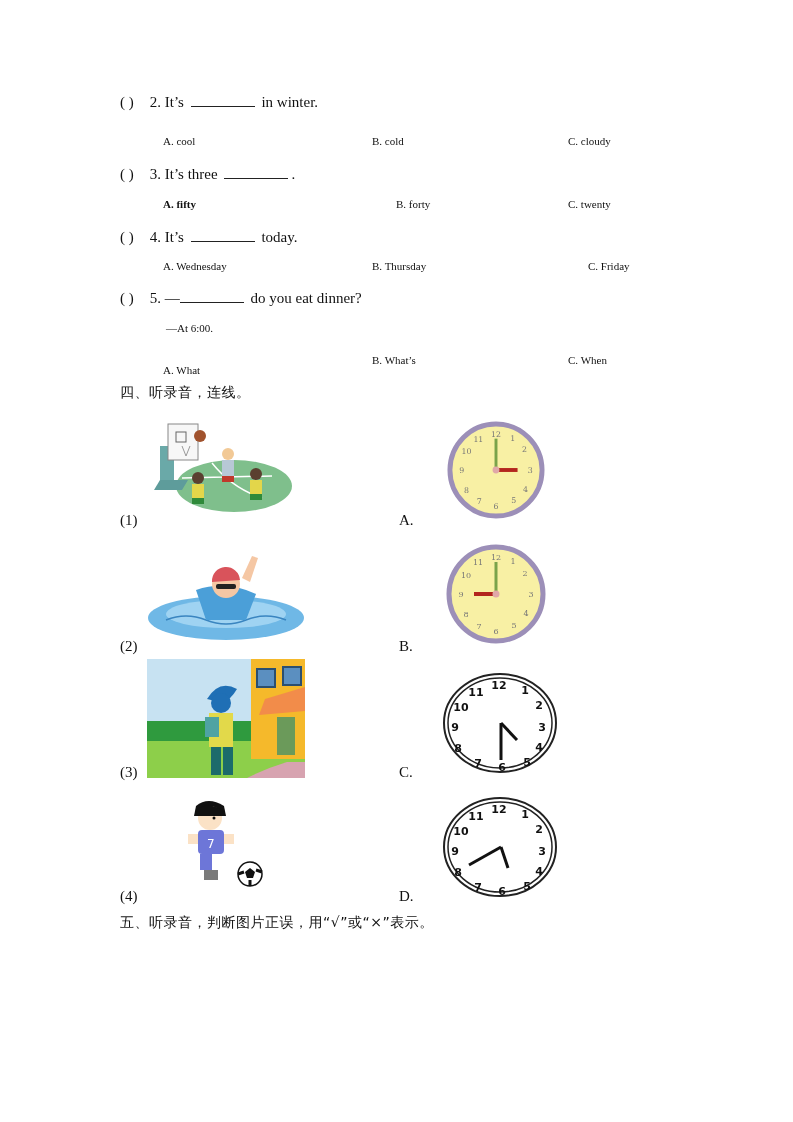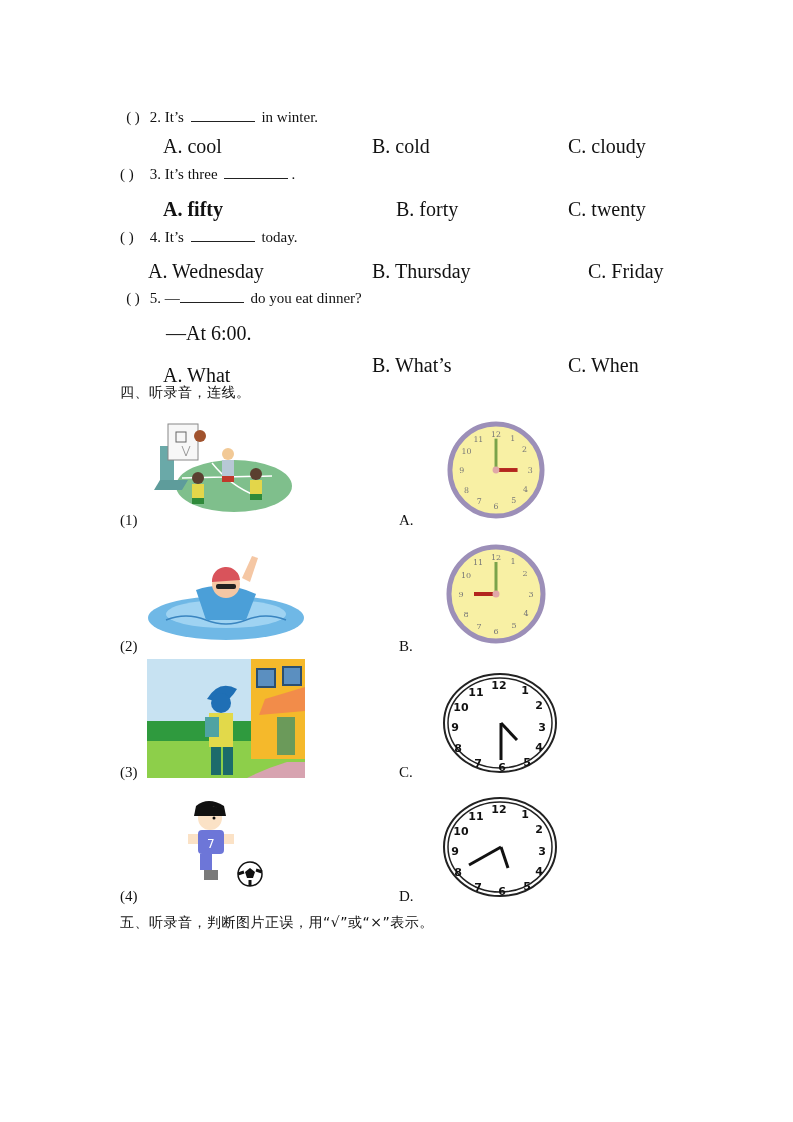--- a/index.html
+++ b/index.html
@@ -1,31 +1,31 @@
 <!DOCTYPE html>
 <html><head>
 <meta charset="utf-8">
 <style>
   html, body { margin: 0; padding: 0; background: #ffffff; }
   body { width: 793px; height: 1122px; position: relative; overflow: hidden;
          font-family: "Liberation Serif", "DejaVu Serif", serif; color: #111; font-size: 15px; }
   .abs { position: absolute; white-space: nowrap; }
   .q { left: 120px; }
-  .opt { font-size: 20px; }
+  .opt { font-size: 11px; }
   .blank { display: inline-block; border-bottom: 1px solid #222; width: 64px; height: 12px; margin: 0 3px; vertical-align: baseline; }
   .paren { display: inline-block; width: 26px; }
   .heading { left: 120px; font-size: 15px; letter-spacing: 0.5px; }
   .lbl { font-size: 15px; }
   .pic { position: absolute; }
   svg { display: block; }
 </style>
 </head>
 <body>
 
-<div class="abs q" style="top:109px;text-align:center;">
+<div class="abs q" style="top:94px;">
   <span class="paren">(    )</span>
   <span>2.</span>
   <span>It’s</span>
   <span class="blank"></span>
   <span>in winter.</span>
 </div>
 <div class="abs opt" style="top:135px; left:163px;">A. cool</div>
 <div class="abs opt" style="top:135px; left:372px;">B. cold</div>
 <div class="abs opt" style="top:135px; left:568px;">C. cloudy</div>
 
@@ -39,25 +39,25 @@
 <div class="abs opt" style="top:198px; left:372px;margin-left:24px;">B. forty</div>
 <div class="abs opt" style="top:198px; left:568px;">C. twenty</div>
 
 <div class="abs q" style="top:229px;">
   <span class="paren">(    )</span>
   <span>4.</span>
   <span>It’s</span>
   <span class="blank"></span>
   <span>today.</span>
 </div>
-<div class="abs opt" style="top:260px; left:148px;">A. Wednesday</div>
+<div class="abs opt" style="top:260px; left:163px;">A. Wednesday</div>
 <div class="abs opt" style="top:260px; left:372px;text-align:right;">B. Thursday</div>
 <div class="abs opt" style="top:260px; left:588px;">C. Friday</div>
 
-<div class="abs q" style="top:290px;text-align:center;">
+<div class="abs q" style="top:290px;">
   <span class="paren">(    )</span>
   <span>5.</span>
   <span>—</span><span class="blank" style="margin-left:0"></span>
   <span>do you eat dinner?</span>
 </div>
 <div class="abs opt" style="top:322px; left:166px;">—At 6:00.</div>
 <div class="abs opt" style="top:364px; left:163px;">A. What</div>
 <div class="abs opt" style="top:354px; left:372px;">B. What’s</div>
 <div class="abs opt" style="top:354px; left:568px;text-align:right;">C. When</div>
 

